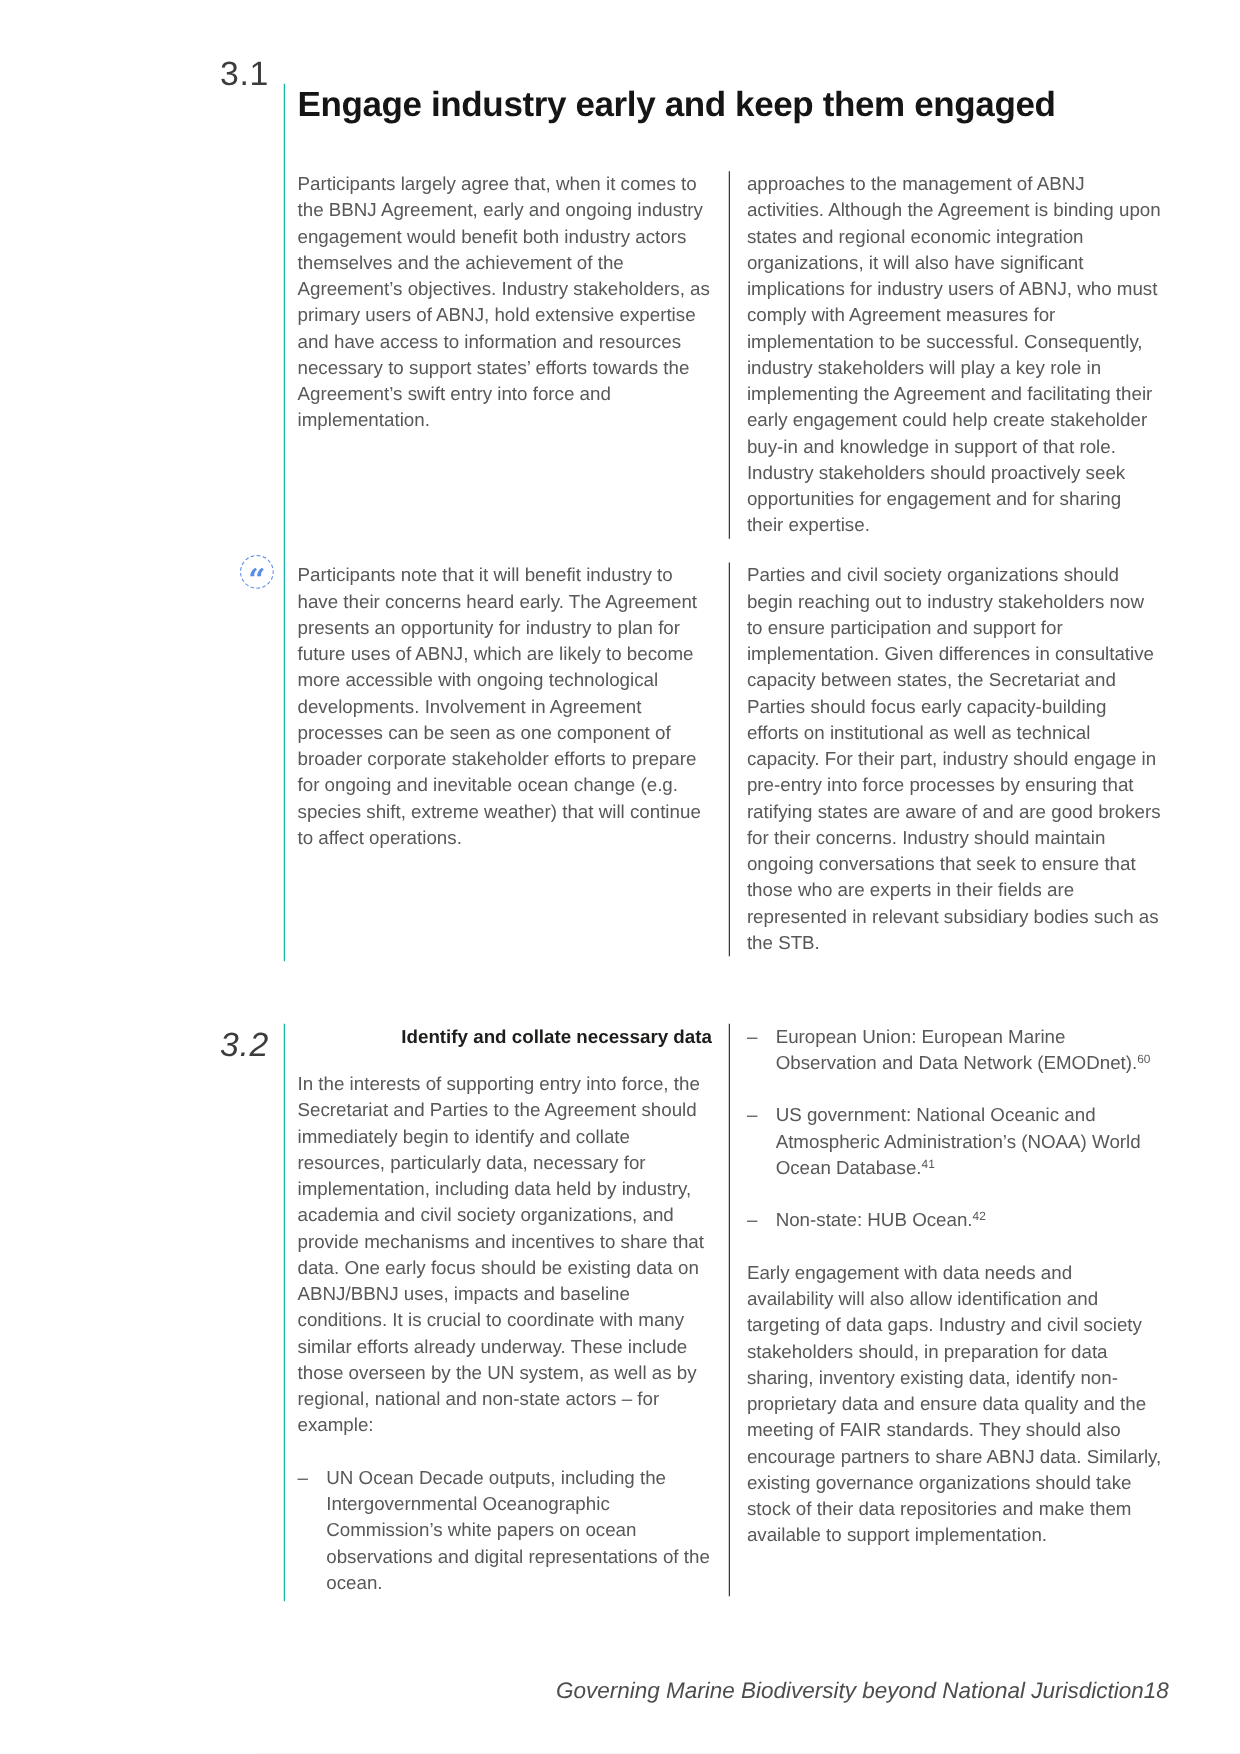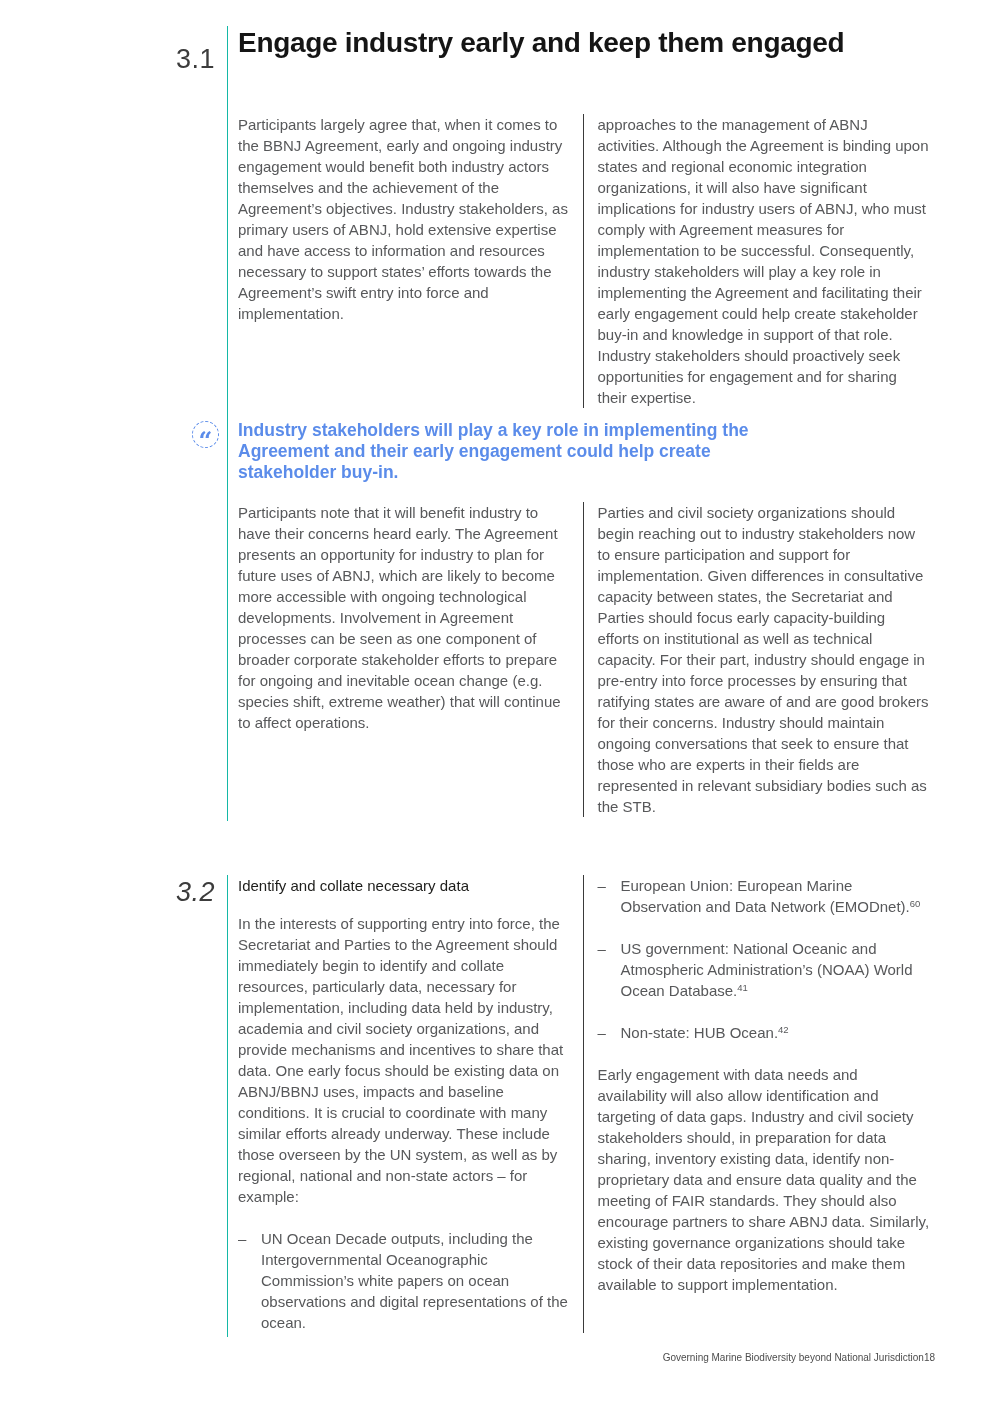--- a/index.html
+++ b/index.html
@@ -7,21 +7,21 @@
   .page {
     position: relative;
     width: 992px;
     height: 1403px;
     margin: 0 auto;
     background: #ffffff;
     font-family: "Liberation Sans", sans-serif;
     overflow: hidden;
   }
   .section { position: relative; margin-left: 176px; margin-right: 62px; }
-  .section-31 { padding-top: 26px; }
+  .section-31 { padding-top: 67px; }
   .section-32 { margin-top: 50px; }
   .sec-num {
     position: absolute;
     left: 0;
     font-size: 27px;
     font-weight: 400;
     color: #3c3c3c;
     letter-spacing: 0.5px;
     line-height: 34px;
   }
@@ -34,36 +34,37 @@
     padding-bottom: 4px;
   }
   .sec-title {
     font-size: 28px;
     font-weight: bold;
     color: #151515;
     letter-spacing: -0.3px;
     line-height: 34px;
   }
   .twocol { display: flex; }
-  .mt-intro { margin-top: 54px; }
+  .mt-intro { margin-top: 36px; }
   .mt-body  { margin-top: 19px; }
   .col {
     font-size: 15px;
     line-height: 21px;
     color: #57585a;
   }
   .col-l { width: 346px; padding-right: 13px; border-right: 1px solid #3a3a3a; }
   .col-r { width: 333px; margin-left: 14px; }
   .col p + p { margin-top: 21px; }
   .subhead {
     font-size: 15px;
-    font-weight: normal;
+    font-weight: bold;
     color: #1d1d1b;
     line-height: 21px;
     margin-bottom: 17px;
+    text-align: right;
   }
   .bullet { display: flex; margin-top: 21px; }
   .bullet .dash { width: 23px; flex: none; }
   .bullet .b-text { flex: 1; }
   .bullet-first { margin-top: 0; }
   sup { font-size: 9.5px; line-height: 0; vertical-align: 5px; }
   .quote-row { position: relative; margin-top: 12px; margin-bottom: 12px; }
   .quote-text {
     font-size: 17.5px;
     font-weight: bold;
@@ -84,24 +85,25 @@
     font-weight: bold;
     font-size: 24px;
     line-height: 38px;
     text-align: center;
     overflow: hidden;
   }
   .footer {
     position: absolute;
     right: 57px;
     bottom: 40px;
-    font-size: 10px;
+    font-size: 18px;
     color: #4d4d4d;
     display: flex;
     align-items: flex-start;
+    font-style: italic;
   }
   .footer .page-num { }
 </style>
 </head>
 <body>
 
 <div class="page">
 
   <div class="section section-31">
     <div class="sec-num">3.1</div>
@@ -112,21 +114,20 @@
         <div class="col col-l">
           <p>Participants largely agree that, when it comes to the BBNJ Agreement, early and ongoing industry engagement would benefit both industry actors themselves and the achievement of the Agreement’s objectives. Industry stakeholders, as primary users of ABNJ, hold extensive expertise and have access to information and resources necessary to support states’ efforts towards the Agreement’s swift entry into force and implementation.</p>
         </div>
         <div class="col col-r">
           <p>approaches to the management of ABNJ activities. Although the Agreement is binding upon states and regional economic integration organizations, it will also have significant implications for industry users of ABNJ, who must comply with Agreement measures for implementation to be successful. Consequently, industry stakeholders will play a key role in implementing the Agreement and facilitating their early engagement could help create stakeholder buy-in and knowledge in support of that role. Industry stakeholders should proactively seek opportunities for engagement and for sharing their expertise.</p>
         </div>
       </div>
 
       <div class="quote-row">
         <span class="quote-icon">“</span>
-        <p class="quote-text qw1">Industry stakeholders will play a key role in implementing the Agreement and their early engagement could help create stakeholder buy-in.</p>
       </div>
 
       <div class="twocol mt-body">
         <div class="col col-l">
           <p>Participants note that it will benefit industry to have their concerns heard early. The Agreement presents an opportunity for industry to plan for future uses of ABNJ, which are likely to become more accessible with ongoing technological developments. Involvement in Agreement processes can be seen as one component of broader corporate stakeholder efforts to prepare for ongoing and inevitable ocean change (e.g. species shift, extreme weather) that will continue to affect operations.</p>
         </div>
         <div class="col col-r">
           <p>Parties and civil society organizations should begin reaching out to industry stakeholders now to ensure participation and support for implementation. Given differences in consultative capacity between states, the Secretariat and Parties should focus early capacity-building efforts on institutional as well as technical capacity. For their part, industry should engage in pre-entry into force processes by ensuring that ratifying states are aware of and are good brokers for their concerns. Industry should maintain ongoing conversations that seek to ensure that those who are experts in their fields are represented in relevant subsidiary bodies such as the STB.</p>
         </div>
       </div>

